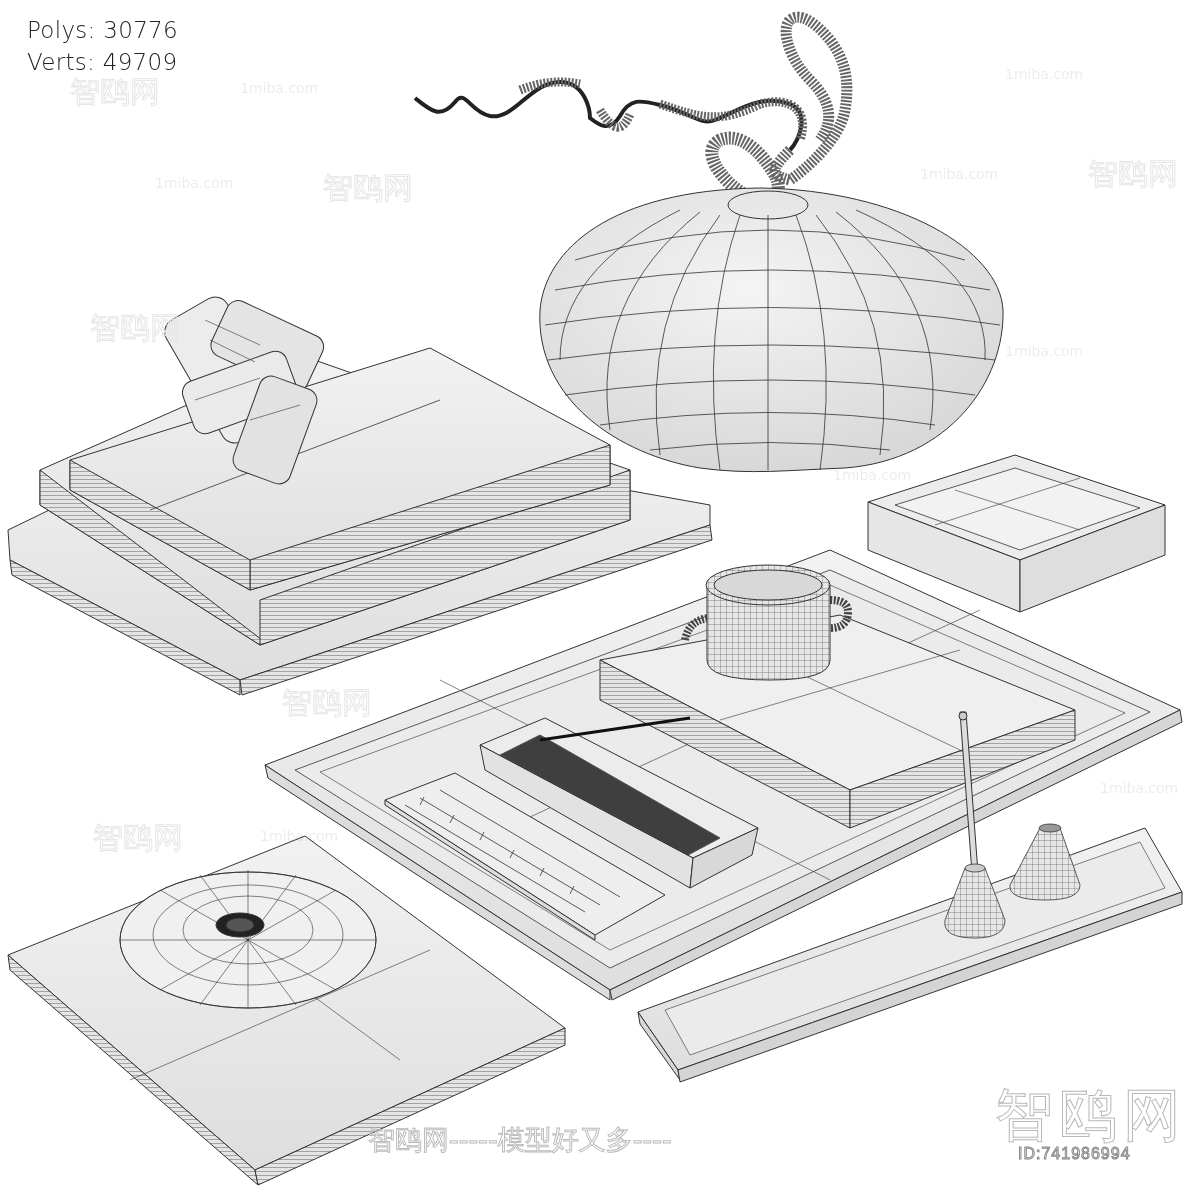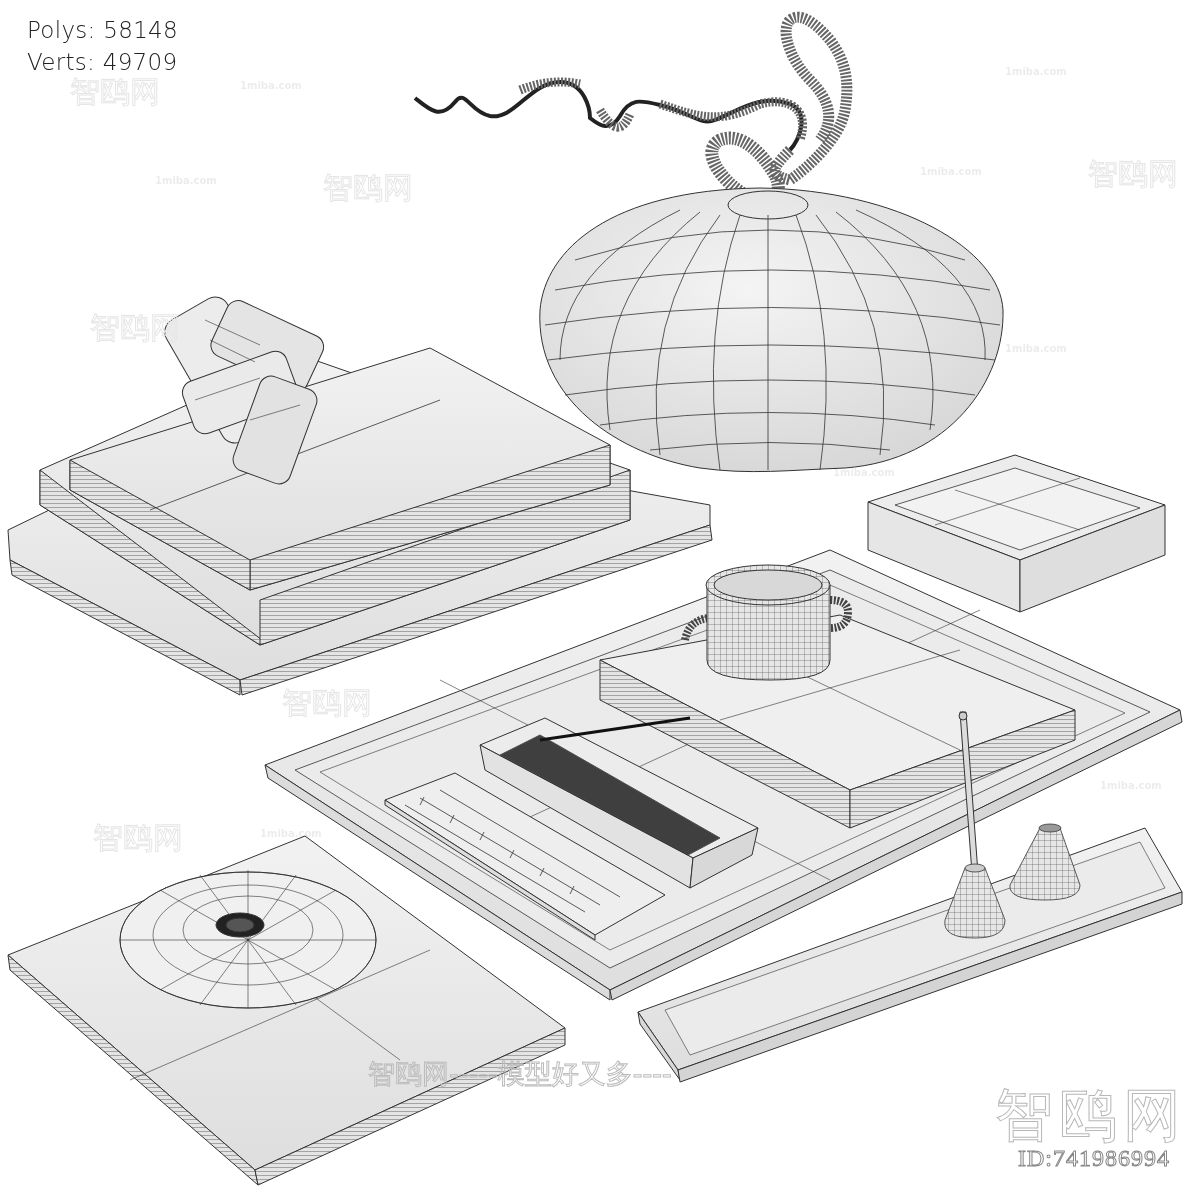--- a/index.html
+++ b/index.html
@@ -1,29 +1,29 @@
 <!DOCTYPE html>
 <html><head>
 <meta charset="utf-8">
 <style>
   html, body { margin: 0; padding: 0; background: #ffffff; }
   body { width: 1200px; height: 1200px; position: relative; overflow: hidden; font-family: "DejaVu Sans", sans-serif; }
   .stats { position: absolute; left: 27px; top: 14px; color: #222; font-size: 23px; line-height: 32px; font-family: "DejaVu Sans", sans-serif; font-weight: 300; letter-spacing: 0.3px; z-index: 5; }
   .stats div { white-space: nowrap; }
   svg.scene { position: absolute; left: 0; top: 0; width: 1200px; height: 1200px; }
-  .wm { position: absolute; color: rgba(0,0,0,0.08); font-size: 10px; white-space: nowrap; z-index: 4; font-family: "DejaVu Sans", sans-serif; font-weight: bold; }
+  .wm { position: absolute; color: rgba(0,0,0,0.08); font-size: 14px; white-space: nowrap; z-index: 4; font-family: "DejaVu Sans", sans-serif; }
   .wm-big { position: absolute; color: transparent; -webkit-text-stroke: 1px #b8b8b8; font-size: 58px; white-space: nowrap; z-index: 4; letter-spacing: 6px; font-family: "DejaVu Sans", sans-serif; }
   .wm-mid { position: absolute; color: transparent; -webkit-text-stroke: 1px #c4c4c4; font-size: 30px; white-space: nowrap; z-index: 4; font-family: "DejaVu Sans", sans-serif; }
-  .wm-id { position: absolute; color: transparent; -webkit-text-stroke: 1px #888; font-size: 24px; white-space: nowrap; z-index: 4; letter-spacing: 1px; font-family: Liberation Serif, serif; }
+  .wm-id { position: absolute; color: transparent; -webkit-text-stroke: 1px #888; font-size: 16px; white-space: nowrap; z-index: 4; letter-spacing: 1px; font-family: Liberation Sans, sans-serif; }
 </style>
 </head>
 <body>
 
 <div class="stats">
-  <div>Polys: 58148</div>
+  <div>Polys: 30776</div>
   <div>Verts: 49709</div>
 </div>
 
 <svg class="scene" viewBox="0 0 1200 1200" xmlns="http://www.w3.org/2000/svg">
   <defs>
     <linearGradient id="gSurf" x1="0" y1="0" x2="0" y2="1">
       <stop offset="0" stop-color="#f2f2f2"></stop>
       <stop offset="1" stop-color="#dedede"></stop>
     </linearGradient>
     <radialGradient id="gVase" cx="0.45" cy="0.35" r="0.7">
@@ -200,13 +200,13 @@
 
 <div class="wm-mid" style="left:70px; top:72px; -webkit-text-stroke-color:#e6e6e6;">智鸥网</div>
 <div class="wm-mid" style="left:323px; top:168px; -webkit-text-stroke-color:#e6e6e6;">智鸥网</div>
 <div class="wm-mid" style="left:1088px; top:154px; -webkit-text-stroke-color:#e6e6e6;">智鸥网</div>
 <div class="wm-mid" style="left:90px; top:308px; -webkit-text-stroke-color:#e6e6e6;">智鸥网</div>
 <div class="wm-mid" style="left:93px; top:818px; -webkit-text-stroke-color:#e6e6e6;">智鸥网</div>
 <div class="wm-mid" style="left:282px; top:683px; -webkit-text-stroke-color:#e6e6e6;">智鸥网</div>
 
 <div class="wm-big" style="left:995px; top:1077px;">智鸥网</div>
 <div class="wm-id" style="left:1018px; top:1145px;">ID:741986994</div>
-<div class="wm-mid" style="left:368px; top:1056px; font-size:27px; -webkit-text-stroke-color:#bcbcbc;">智鸥网-----模型好又多----</div>
+<div class="wm-mid" style="left:368px; top:1122px; font-size:27px; -webkit-text-stroke-color:#bcbcbc;">智鸥网-----模型好又多----</div>
 
 </body></html>

